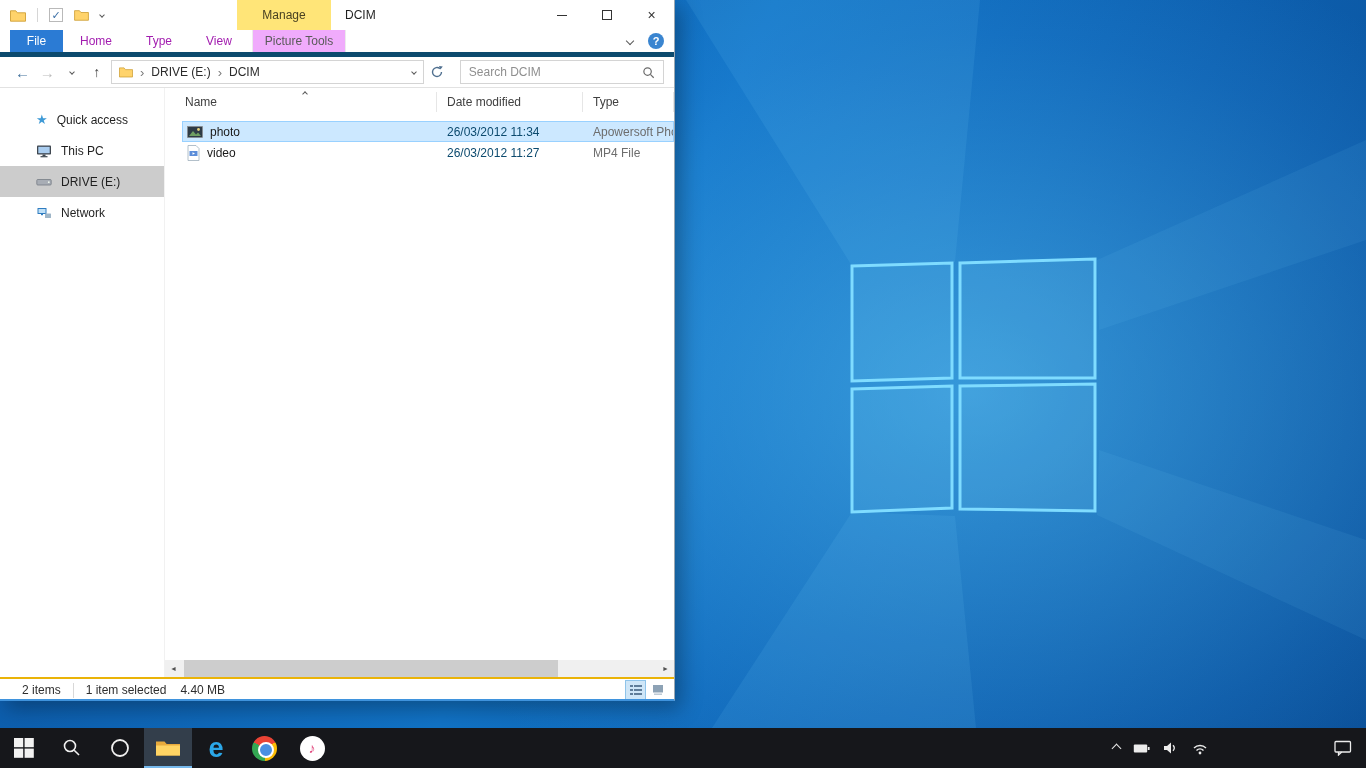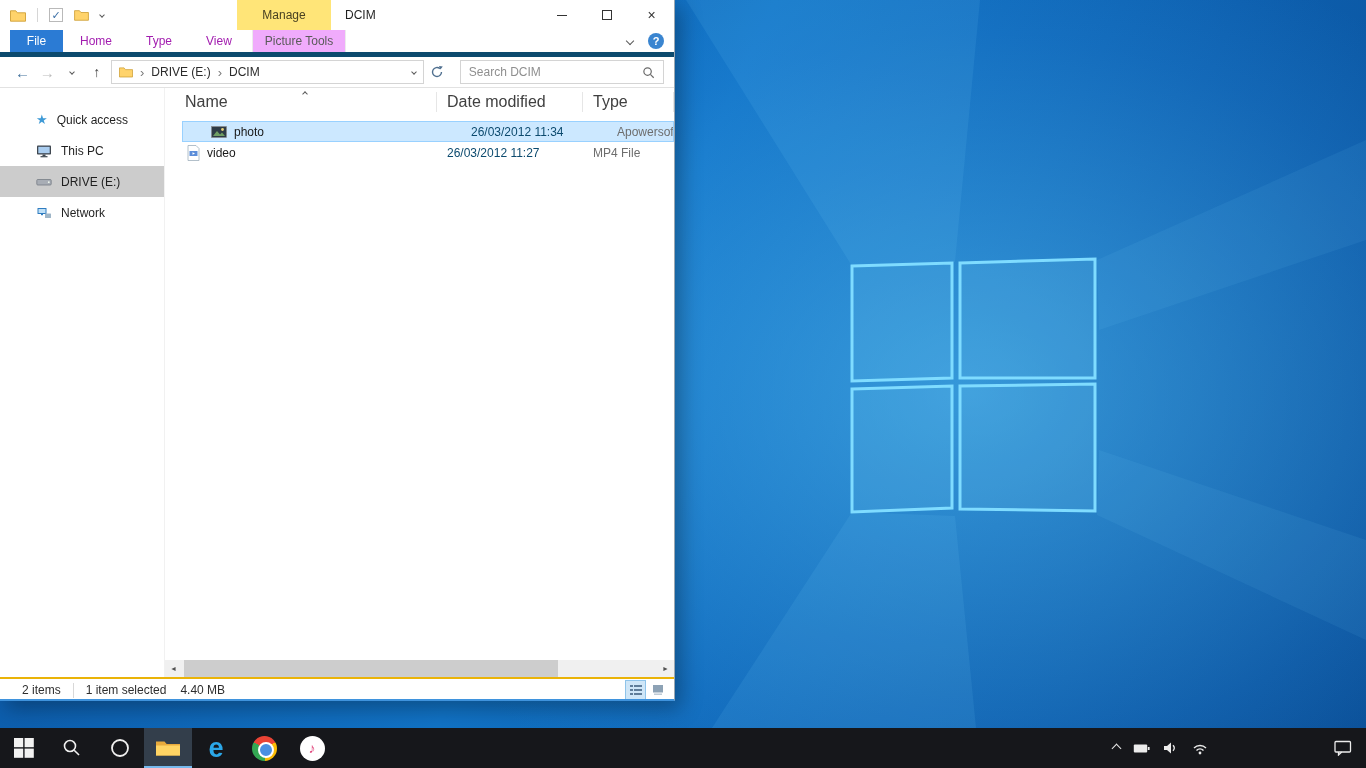--- a/index.html
+++ b/index.html
@@ -62,29 +62,29 @@
   .search-input{border:none;outline:none;flex:1;font-size:12px;color:#c2410c;font-family:"Liberation Sans",sans-serif;background:transparent;}
   .search-input::placeholder{color:#8f8f8f;}
 
   .main{display:flex;height:589px;background:#fff;}
   .sidebar{width:165px;padding-top:16px;flex-shrink:0;border-right:1px solid #f1f1f1;}
   .side-item{height:31px;display:flex;align-items:center;gap:9px;padding-left:36px;font-size:12px;color:#1f1f1f;cursor:default;}
   .side-item.selected{background:#cccccc;}
   .star-glyph{color:#3f9ad6;font-size:13px;line-height:1;}
 
   .filearea{flex:1;display:flex;flex-direction:column;overflow:hidden;}
-  .cols{height:28px;display:flex;align-items:center;font-size:16px;color:#404040;position:relative;flex-shrink:0;}
+  .cols{height:28px;display:flex;align-items:center;font-size:12px;color:#404040;position:relative;flex-shrink:0;}
   .col{height:70%;display:flex;align-items:center;border-right:1px solid #e6e6e6;}
   .col-name{width:272px;padding-left:20px;}
   .col-date{width:146px;padding-left:10px;}
   .col-type{flex:1;padding-left:10px;}
   .sort-caret{position:absolute;left:138px;top:4px;}
   .rows{padding-top:5px;}
   .frow{height:21px;display:flex;align-items:center;font-size:12px;margin-left:17px;cursor:default;}
-  .frow.selected{background:#cce8ff;outline:1px solid #99d1ff;outline-offset:-1px;padding-left:24px;}
+  .frow.selected{background:#cce8ff;outline:1px solid #99d1ff;outline-offset:-1px;}
   .cell-name{width:255px;display:flex;align-items:center;gap:7px;padding-left:5px;color:#1a1a1a;}
   .cell-date{width:146px;padding-left:10px;color:#0c4a6e;}
   .cell-type{flex:1;padding-left:10px;color:#6d6d6d;white-space:nowrap;overflow:hidden;}
   .rows-spacer{flex:1;}
 
   .hscroll{height:17px;background:#f0f0f0;display:flex;align-items:center;flex-shrink:0;}
   .scroll-btn{width:17px;height:17px;display:flex;align-items:center;justify-content:center;font-size:7px;color:#505050;}
   .scroll-track{flex:1;height:17px;position:relative;}
   .scroll-thumb{position:absolute;left:2px;top:0;width:374px;height:17px;background:#cdcdcd;}
 

